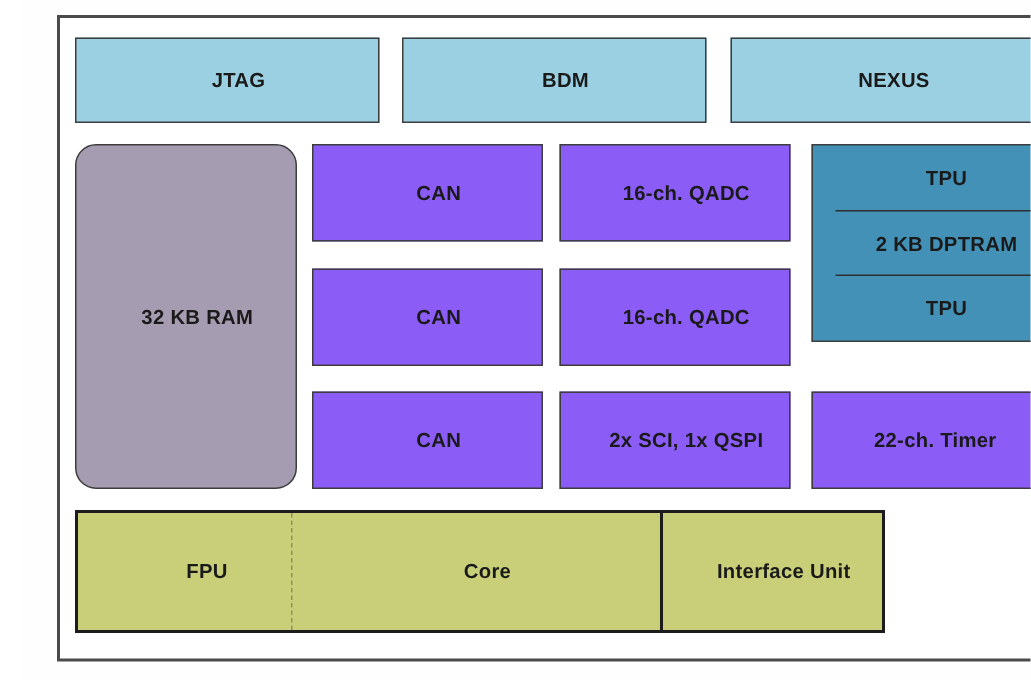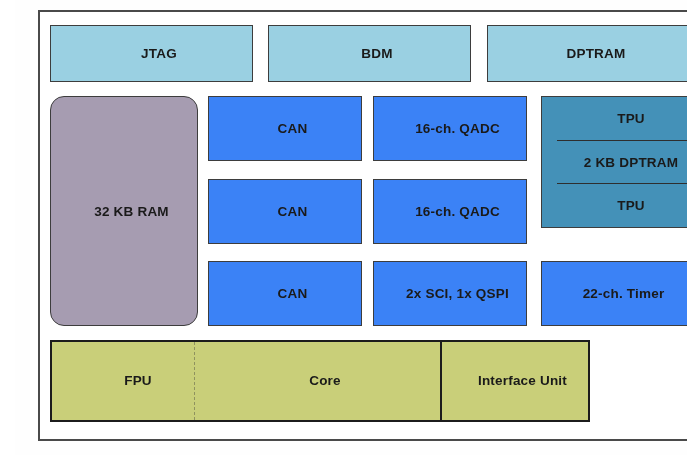--- a/index.html
+++ b/index.html
@@ -35,21 +35,21 @@
     justify-content: center;
     text-align: center;
     border: 1px solid #3d3d3d;
     font-size: 13.5px;
     font-weight: bold;
     color: #1a1a1a;
     letter-spacing: 0.2px;
   }
 
   .lightblue { background: #9ad0e2; }
-  .steelblue { background: #3b82f6; }
+  .steelblue { background: #8b5cf6; }
   .purple    { background: #a69cb1; }
 
   
   .jtag  { left: 20px;  top: 25px; width: 203px; height: 57px; }
   .bdm   { left: 238px; top: 25px; width: 203px; height: 57px; }
   .nexus { left: 457px; top: 25px; width: 203px; height: 57px; }
 
   
   .ram { left: 20px; top: 96px; width: 148px; height: 230px; border-radius: 14px; }
 
@@ -114,21 +114,21 @@
 <div class="canvas">
   <div class="frame"></div>
 
   <div class="box lightblue jtag">
     <span>JTAG</span>
   </div>
   <div class="box lightblue bdm">
     <span>BDM</span>
   </div>
   <div class="box lightblue nexus">
-    <span>DPTRAM</span>
+    <span>NEXUS</span>
   </div>
 
   <div class="box purple ram">
     <span>32 KB RAM</span>
   </div>
 
   <div class="box steelblue can-a">
     <span>CAN</span>
   </div>
   <div class="box steelblue can-b">

